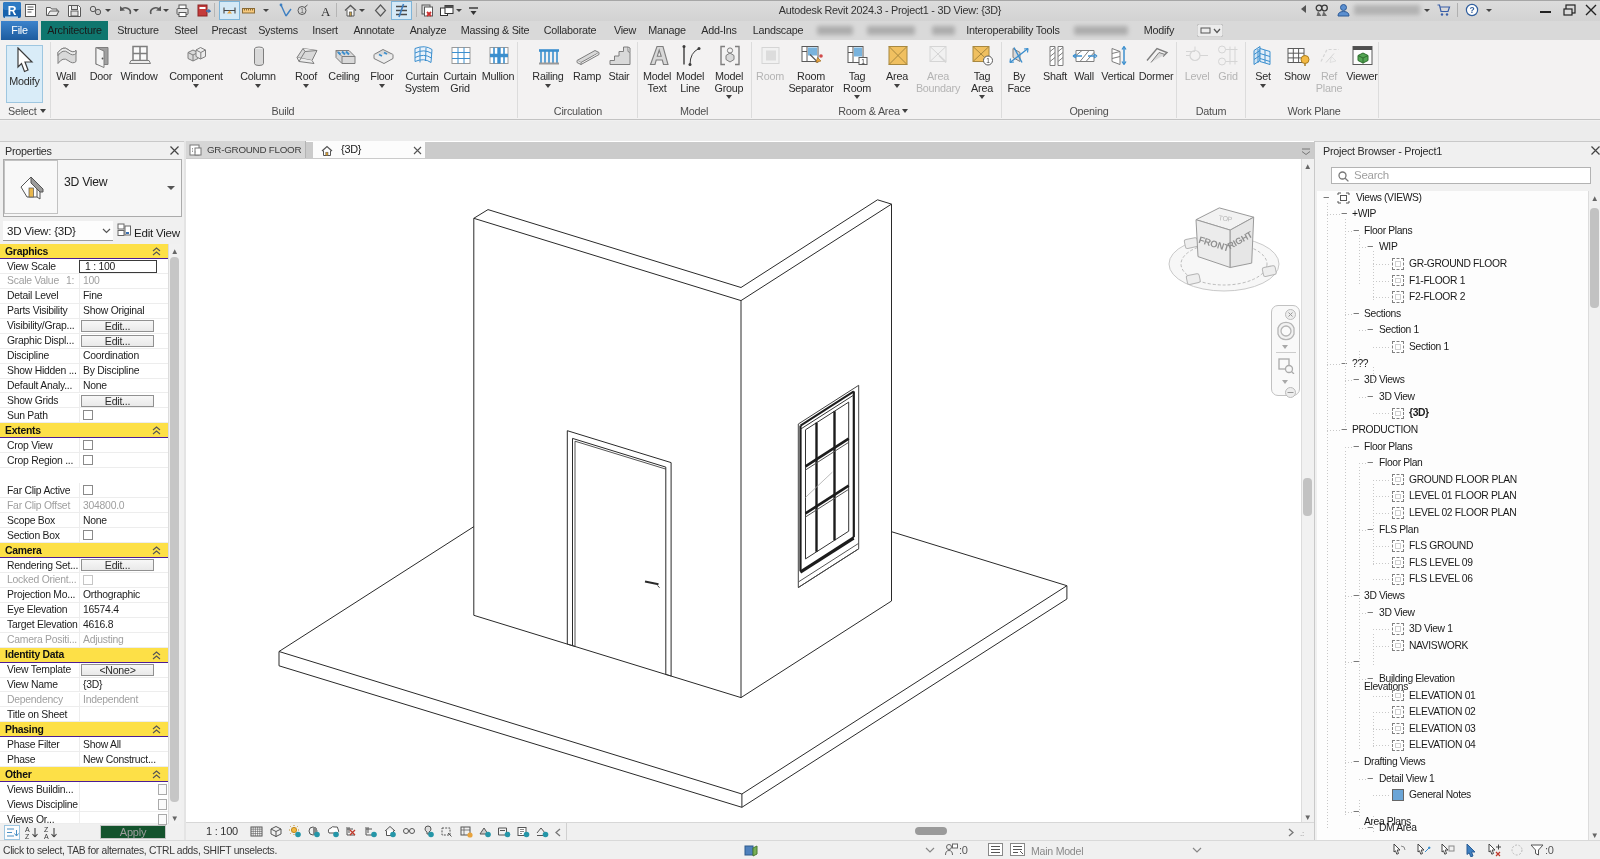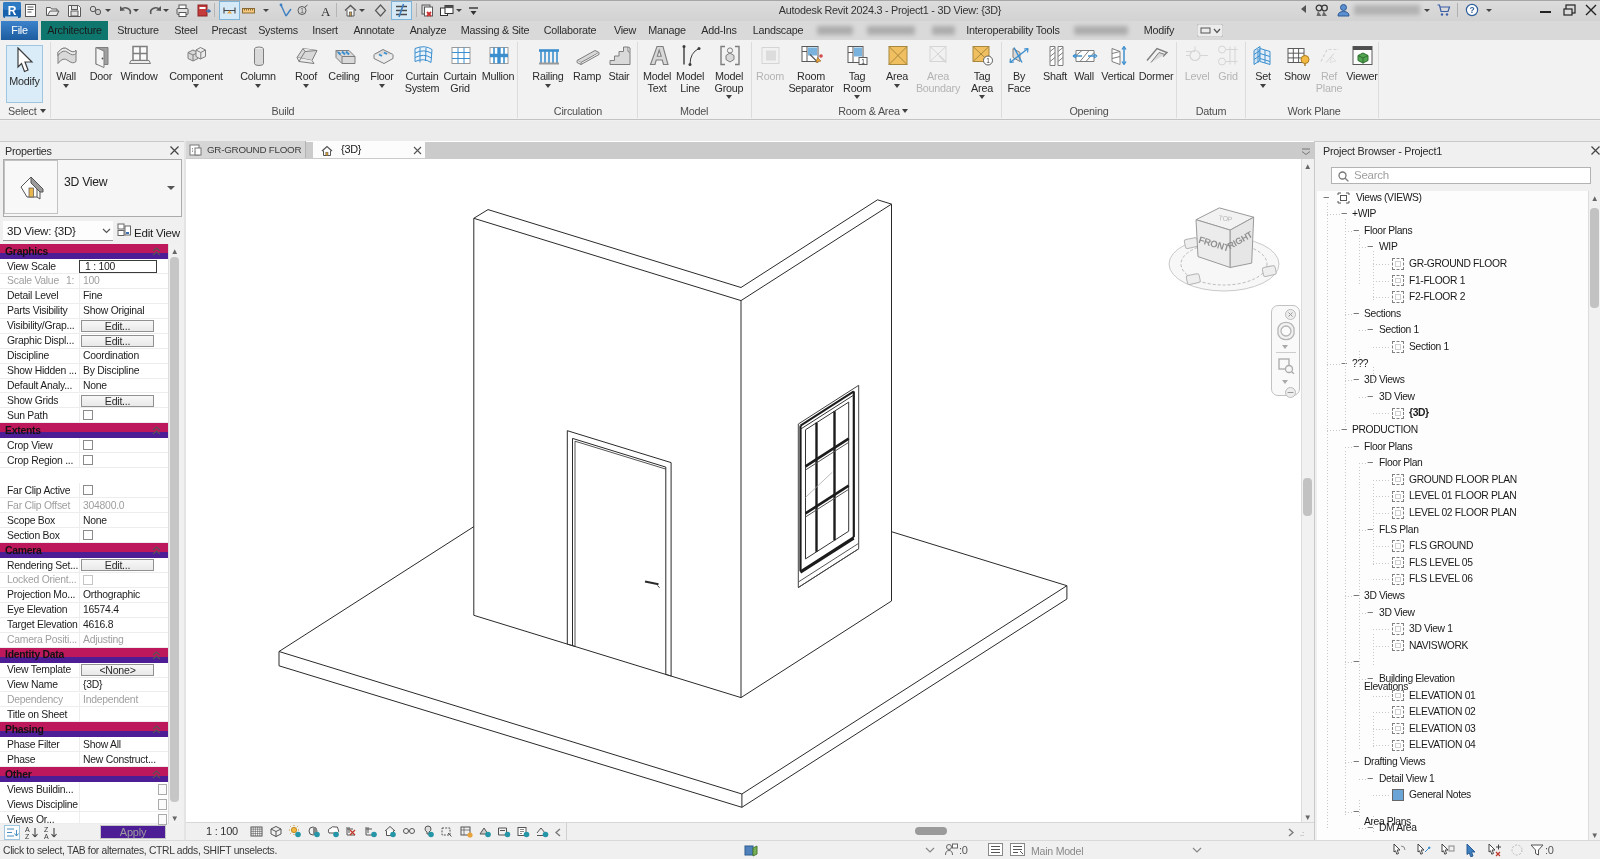--- a/index.html
+++ b/index.html
@@ -26,21 +26,21 @@
 
 #midstrip{left:0;top:121px;width:1600px;height:20px;background:#ececec}
 
 .phead{font-size:10.8px;color:#2b2b2b}
 
 #props{left:0;top:141px;width:184px;height:699px;background:#f0f0f0;border-top:1px solid #c9c9c9}
 #typesel{left:3px;top:17px;width:179px;height:58px;background:#f6f6f6;border:1px solid #ababab}
 #typeimg{left:1px;top:1px;width:54px;height:54px;background:#f8f8f8;border:1px solid #c2c2c2}
 #combo{left:3px;top:79px;width:110px;height:20px;background:#fdfdfd;border-bottom:1px solid #9a9a9a;font-size:11.6px;color:#1c1c1c;line-height:20px;padding-left:4px}
 .prow{position:absolute;left:0;width:168px;border-bottom:1px solid #ededed;background:#fff}
-.prow.hdr{background:#be185d;border-bottom:6px solid #4c1d95}
+.prow.hdr{background:#fde047;border-bottom:1px solid #4c1d95}
 .plab{position:absolute;left:7px;top:1.6px;font-size:10.4px;color:#1c1c1c;white-space:nowrap}
 .hdr .plab{left:5px;font-weight:bold;color:#111}
 .pval{position:absolute;left:83px;top:1.6px;font-size:10.4px;color:#1c1c1c;white-space:nowrap}
 .gtxt{color:#9f9f9f !important}
 .pdiv{position:absolute;left:79px;top:0;width:1px;height:100%;background:#ededed}
 .ebtn{position:absolute;left:81px;top:1.2px;width:73px;height:12.2px;background:linear-gradient(#f7f7f7,#e9e9e9);border:1px solid #919191;font-size:10.6px;color:#2b2b2b;text-align:center;line-height:11px}
 .cbox{position:absolute;left:83px;top:2px;width:10px;height:10px;background:#fff;border:1px solid #8a8a8a}
 .rbox{position:absolute;left:158px;top:1.5px;width:9px;height:11px;background:#fbfbfb;border:1px solid #aaa}
 
 .sbv{position:absolute;background:#f1f1f1;border-left:1px solid #dcdcdc}
@@ -785,21 +785,21 @@
 <svg class="abs" style="left:23px;top:683px" width="16" height="15">
         <text x="2" y="7" font-size="7" fill="#333">A</text>
         <text x="2" y="14" font-size="7" fill="#333">Z</text>
         <path d="M12 3 v9 M12 12 l-2.5 -3 M12 12 l2.5 -3" stroke="#444" stroke-width="1.1" fill="none"></path>
       </svg>
 <svg class="abs" style="left:42px;top:683px" width="16" height="15">
         <text x="2" y="7" font-size="7" fill="#333">Z</text>
         <text x="2" y="14" font-size="7" fill="#333">A</text>
         <path d="M12 3 v9 M12 12 l-2.5 -3 M12 12 l2.5 -3" stroke="#444" stroke-width="1.1" fill="none"></path>
       </svg>
-<div class="abs" style="left:100px;top:683px;width:66px;height:14px;background:#4c1d95;border:1px solid #c6c6c6;color:#9d9d9d;font-size:11px;text-align:center;line-height:13px">Apply</div>
+<div class="abs" style="left:100px;top:683px;width:66px;height:14px;background:#14532d;border:1px solid #c6c6c6;color:#9d9d9d;font-size:11px;text-align:center;line-height:13px">Apply</div>
 </div>
 <div class="abs" style="left:184px;top:141px;width:2px;height:699px;background:#e4e4e4"></div>
 <div class="abs" id="canvas">
 <div class="abs" id="doctabs"></div>
 <div class="abs dtab" style="left:0;width:120px;background:#d6d6d6;border-right:1px solid #b3b3b3;padding-left:21px;font-size:9.8px">GR-GROUND FLOOR</div>
 <svg class="abs" style="left:3px;top:3px" width="14" height="13">
         <rect x="1" y="1" width="9" height="10" fill="#fff" stroke="#777"></rect>
         <rect x="6" y="4" width="6" height="7" fill="#fff" stroke="#777"></rect>
         <path d="M3.5 4 v5 M5.5 8 h2" stroke="#999" stroke-dasharray="1.5 1"></path>
       </svg>
@@ -1048,21 +1048,21 @@
       <div class="trow abs" style="left:94px;top:362.90000000000003px">LEVEL 02 FLOOR PLAN</div>
       <div class="tminus abs" style="left:52px;top:382.5px">−</div>
       <div class="trow abs" style="left:64px;top:379.5px">FLS Plan</div>
       <div class="ticon abs" style="left:77px;top:398.3px">
         <i></i>
       </div>
       <div class="trow abs" style="left:94px;top:396.1px">FLS GROUND</div>
       <div class="ticon abs" style="left:77px;top:414.90000000000003px">
         <i></i>
       </div>
-      <div class="trow abs" style="left:94px;top:412.70000000000005px">FLS LEVEL 05</div>
+      <div class="trow abs" style="left:94px;top:412.70000000000005px">FLS LEVEL 09</div>
       <div class="ticon abs" style="left:77px;top:431.5px">
         <i></i>
       </div>
       <div class="trow abs" style="left:94px;top:429.3px">FLS LEVEL 06</div>
       <div class="tminus abs" style="left:38px;top:448.90000000000003px">−</div>
       <div class="trow abs" style="left:49px;top:445.90000000000003px">3D Views</div>
       <div class="tminus abs" style="left:52px;top:465.50000000000006px">−</div>
       <div class="trow abs" style="left:64px;top:462.50000000000006px">3D View</div>
       <div class="ticon abs" style="left:77px;top:481.3px">
         <i></i>

